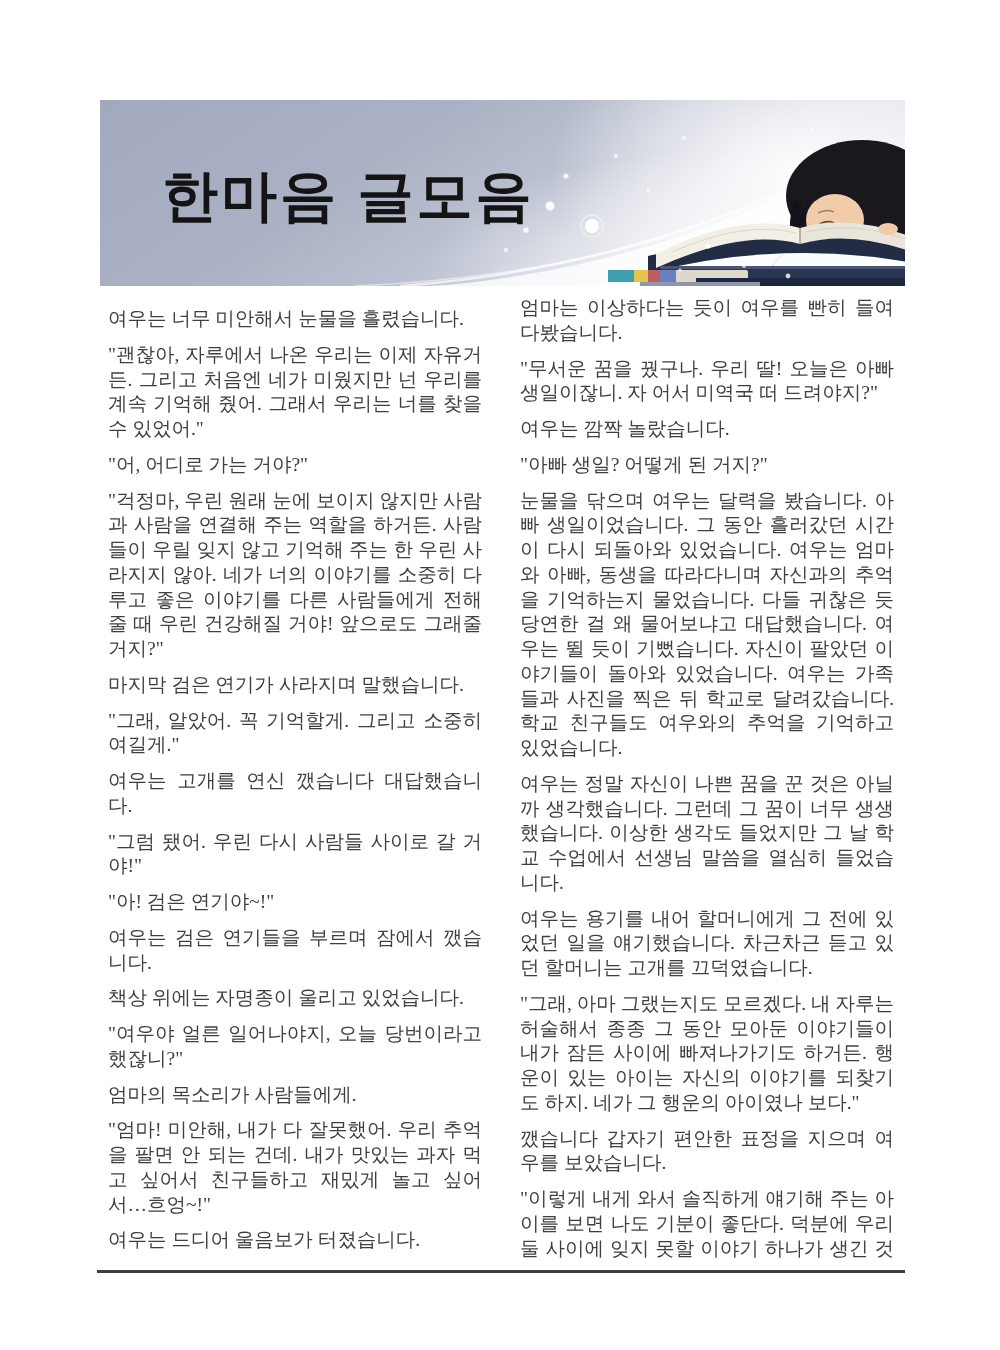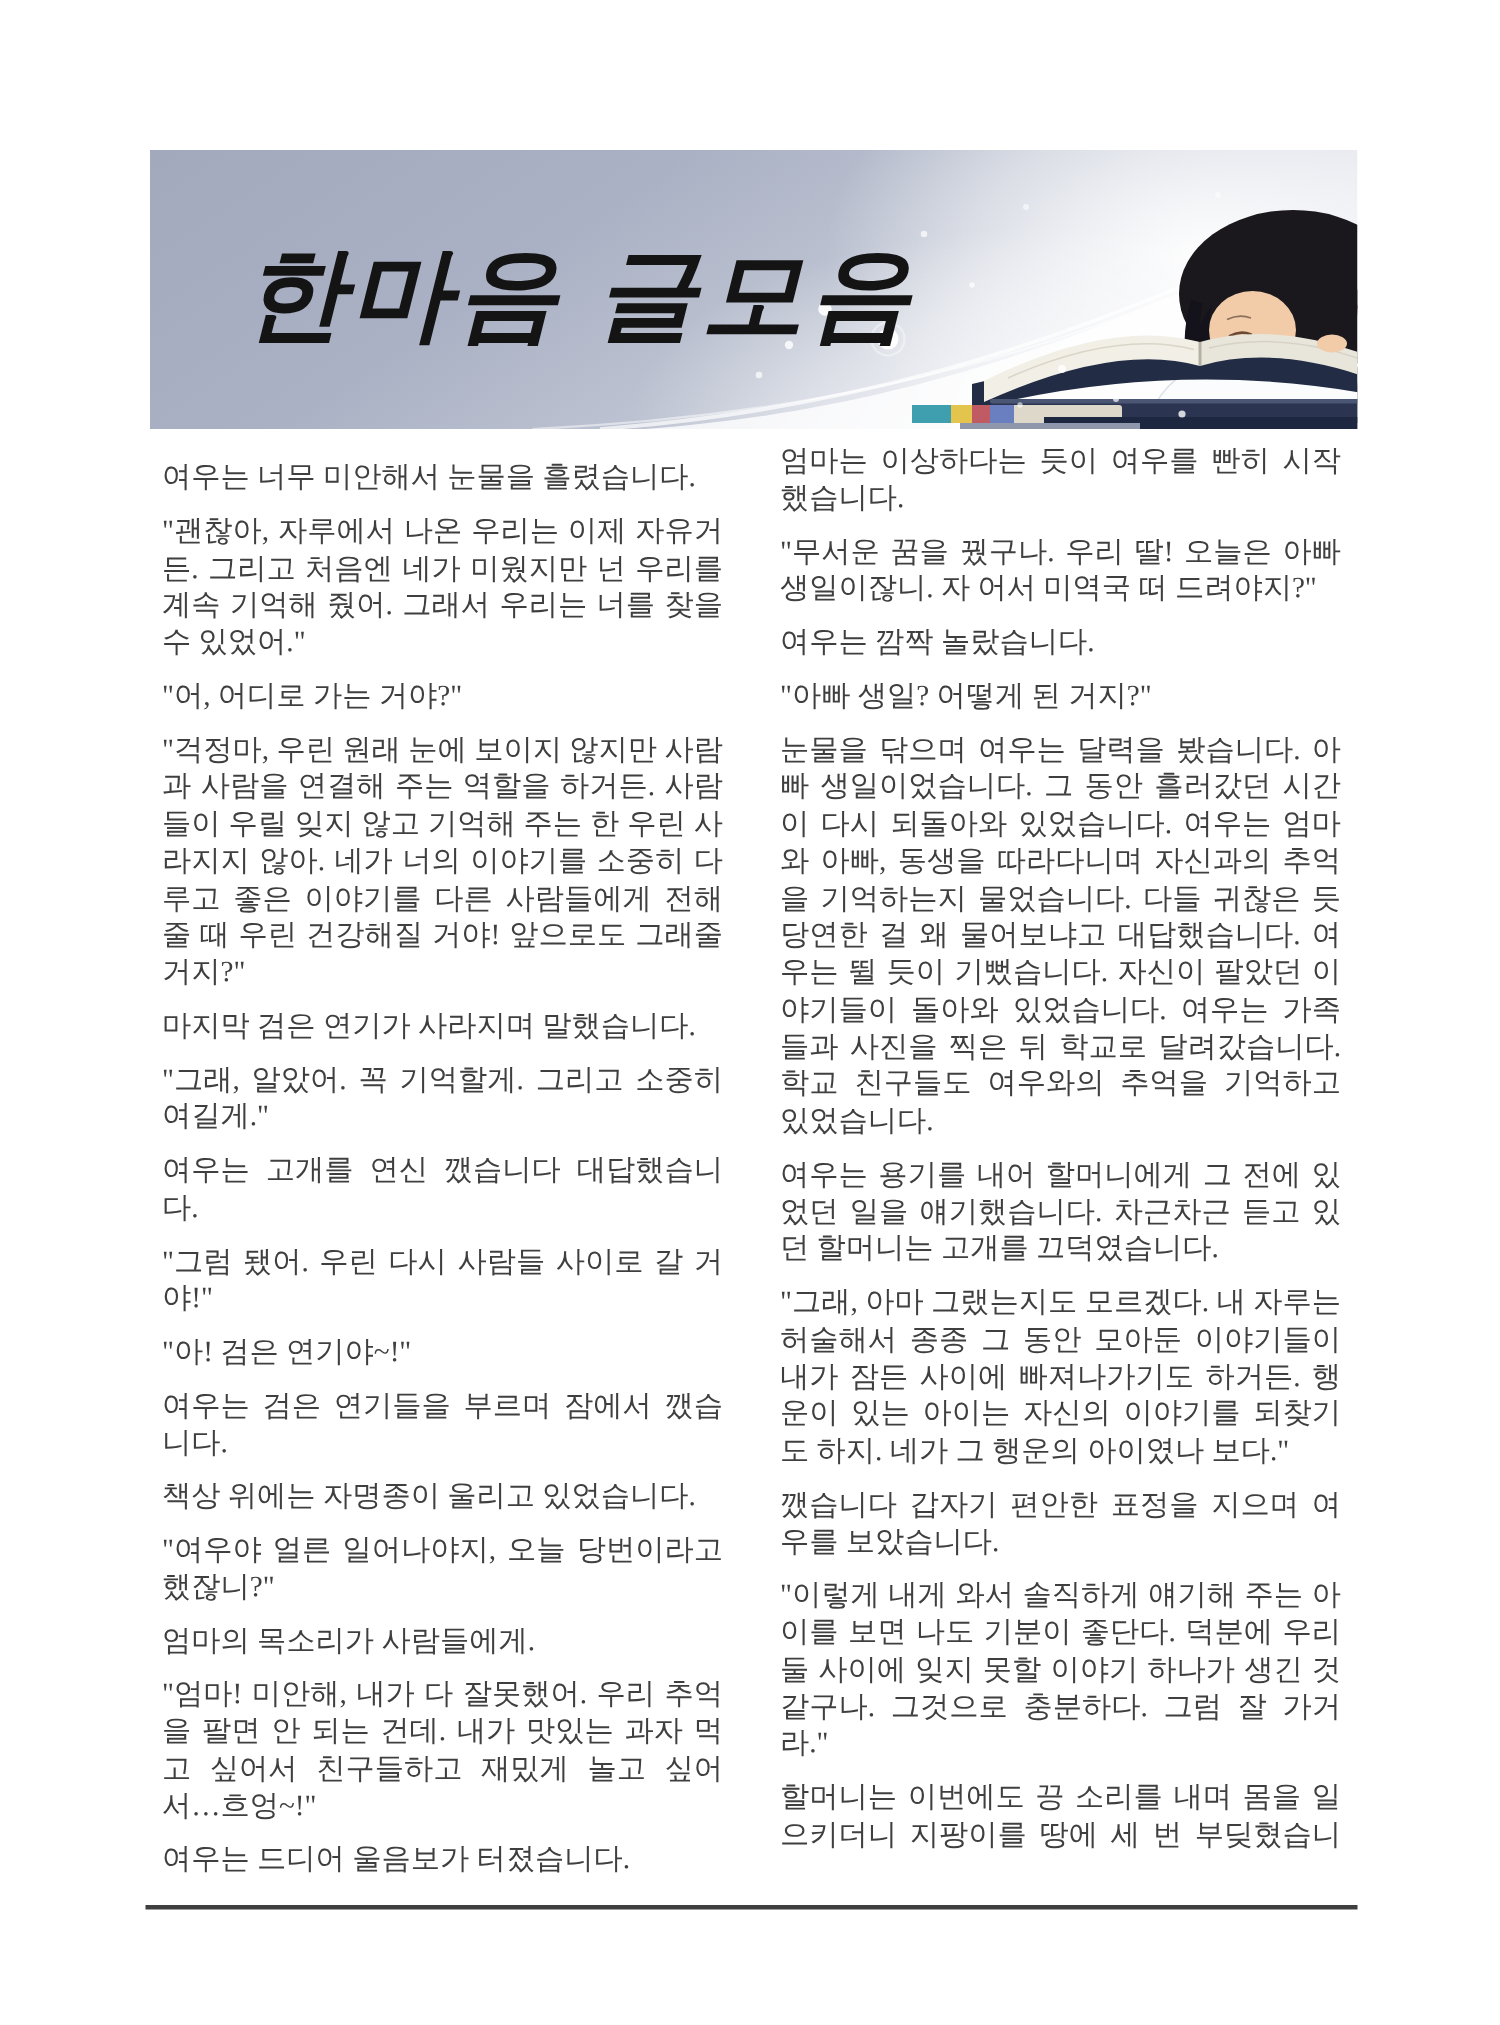--- a/index.html
+++ b/index.html
@@ -13,25 +13,24 @@
   .banner{
     position:absolute;left:100px;top:100px;
     width:805px;height:186px;
     overflow:hidden;
   }
   .banner svg{position:absolute;left:0;top:0;display:block;}
   .banner-title{
     position:absolute;left:62px;top:66px;
     font-family:"Liberation Sans","DejaVu Sans",sans-serif;
     font-weight:700;
-    font-size:68px;line-height:60px;
+    font-size:56px;line-height:60px;
     letter-spacing:3px;
     color:#141414;
     white-space:nowrap;
-    font-style:italic;
   }
   .article{
     position:absolute;left:97px;top:296px;
     width:808px;height:970px;
     column-count:2;
     column-gap:16px;
     column-fill:auto;
     overflow:hidden;
     font-size:19.5px;
     line-height:24.75px;
@@ -143,25 +142,26 @@
     <p>"그래, 알았어. 꼭 기억할게. 그리고 소중히 여길게."</p>
     <p>여우는 고개를 연신 깼습니다 대답했습니다.</p>
     <p>"그럼 됐어. 우린 다시 사람들 사이로 갈 거야!"</p>
     <p>"아! 검은 연기야~!"</p>
     <p>여우는 검은 연기들을 부르며 잠에서 깼습니다.</p>
     <p>책상 위에는 자명종이 울리고 있었습니다.</p>
     <p>"여우야 얼른 일어나야지, 오늘 당번이라고 했잖니?"</p>
     <p>엄마의 목소리가 사람들에게.</p>
     <p>"엄마! 미안해, 내가 다 잘못했어. 우리 추억을 팔면 안 되는 건데. 내가 맛있는 과자 먹고 싶어서 친구들하고 재밌게 놀고 싶어서…흐엉~!"</p>
     <p>여우는 드디어 울음보가 터졌습니다.</p>
-    <p>엄마는 이상하다는 듯이 여우를 빤히 시작했습니다.</p>
+    <p>엄마는 이상하다는 듯이 여우를 빤히 들여다봤습니다.</p>
     <p>"무서운 꿈을 꿨구나. 우리 딸! 오늘은 아빠 생일이잖니. 자 어서 미역국 떠 드려야지?"</p>
     <p>여우는 깜짝 놀랐습니다.</p>
     <p>"아빠 생일? 어떻게 된 거지?"</p>
     <p>눈물을 닦으며 여우는 달력을 봤습니다. 아빠 생일이었습니다. 그 동안 흘러갔던 시간이 다시 되돌아와 있었습니다. 여우는 엄마와 아빠, 동생을 따라다니며 자신과의 추억을 기억하는지 물었습니다. 다들 귀찮은 듯 당연한 걸 왜 물어보냐고 대답했습니다. 여우는 뛸 듯이 기뻤습니다. 자신이 팔았던 이야기들이 돌아와 있었습니다. 여우는 가족들과 사진을 찍은 뒤 학교로 달려갔습니다. 학교 친구들도 여우와의 추억을 기억하고 있었습니다.</p>
+    <p>여우는 정말 자신이 나쁜 꿈을 꾼 것은 아닐까 생각했습니다. 그런데 그 꿈이 너무 생생했습니다. 이상한 생각도 들었지만 그 날 학교 수업에서 선생님 말씀을 열심히 들었습니다.</p>
     <p>여우는 용기를 내어 할머니에게 그 전에 있었던 일을 얘기했습니다. 차근차근 듣고 있던 할머니는 고개를 끄덕였습니다.</p>
     <p>"그래, 아마 그랬는지도 모르겠다. 내 자루는 허술해서 종종 그 동안 모아둔 이야기들이 내가 잠든 사이에 빠져나가기도 하거든. 행운이 있는 아이는 자신의 이야기를 되찾기도 하지. 네가 그 행운의 아이였나 보다."</p>
     <p>깼습니다 갑자기 편안한 표정을 지으며 여우를 보았습니다.</p>
     <p>"이렇게 내게 와서 솔직하게 얘기해 주는 아이를 보면 나도 기분이 좋단다. 덕분에 우리 둘 사이에 잊지 못할 이야기 하나가 생긴 것 같구나. 그것으로 충분하다. 그럼 잘 가거라."</p>
     <p>할머니는 이번에도 끙 소리를 내며 몸을 일으키더니 지팡이를 땅에 세 번 부딪혔습니다. 그러자 할머니가 연기처럼 사라졌습니다.</p>
 
   </div>
 
   <hr class="bottom-rule">
 

